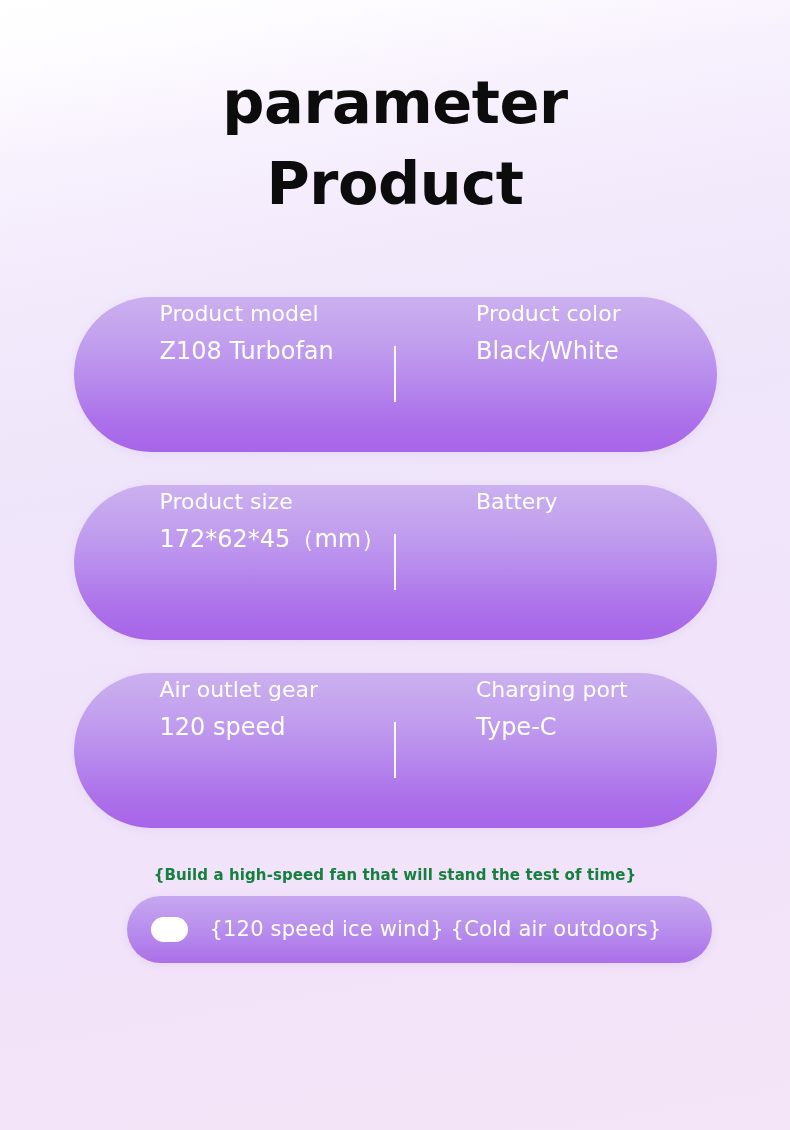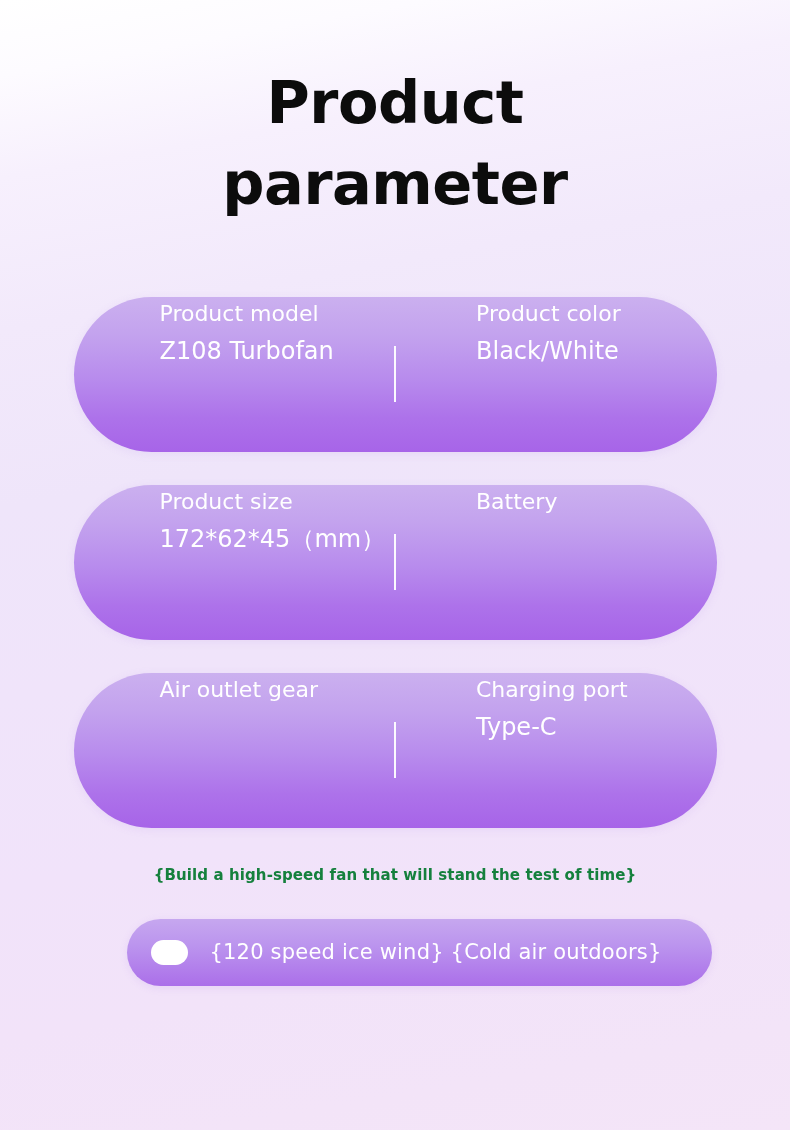--- a/index.html
+++ b/index.html
@@ -108,21 +108,21 @@
     margin-top: 38px;
     text-align: center;
     font-size: 15px;
     font-weight: bold;
     color: #15803d;
     letter-spacing: 0.1px;
   }
 
   
   .banner-wrap {
-    margin-top: 35px;
+    margin-top: 12px;
     display: flex;
     justify-content: center;
     padding-left: 48px;
   }
 
   .banner {
     width: 585px;
     height: 67px;
     border-radius: 34px;
     background: linear-gradient(to bottom, #c6a7ef 0%, #bb94ee 40%, #ab6fe9 100%);
@@ -148,22 +148,22 @@
     letter-spacing: 0.2px;
     white-space: nowrap;
   }
 </style>
 </head>
 <body>
 
 <div class="page">
 
   <div class="title">
+    <div>parameter</div>
     <div>Product</div>
-    <div>parameter</div>
   </div>
 
   <div class="cards">
 
     <div class="card">
       <div class="card-col">
         <div class="card-label">Product model</div>
         <div class="card-value">Z108 Turbofan</div>
       </div>
       <div class="card-divider"></div>
@@ -180,20 +180,21 @@
       </div>
       <div class="card-divider"></div>
       <div class="card-col right">
         <div class="card-label">Battery</div>
       </div>
     </div>
 
     <div class="card">
       <div class="card-col">
         <div class="card-label">Air outlet gear</div>
+        <div class="card-value">120 speed</div>
       </div>
       <div class="card-divider"></div>
       <div class="card-col right">
         <div class="card-label">Charging port</div>
         <div class="card-value">Type-C</div>
       </div>
     </div>
 
   </div>
 

